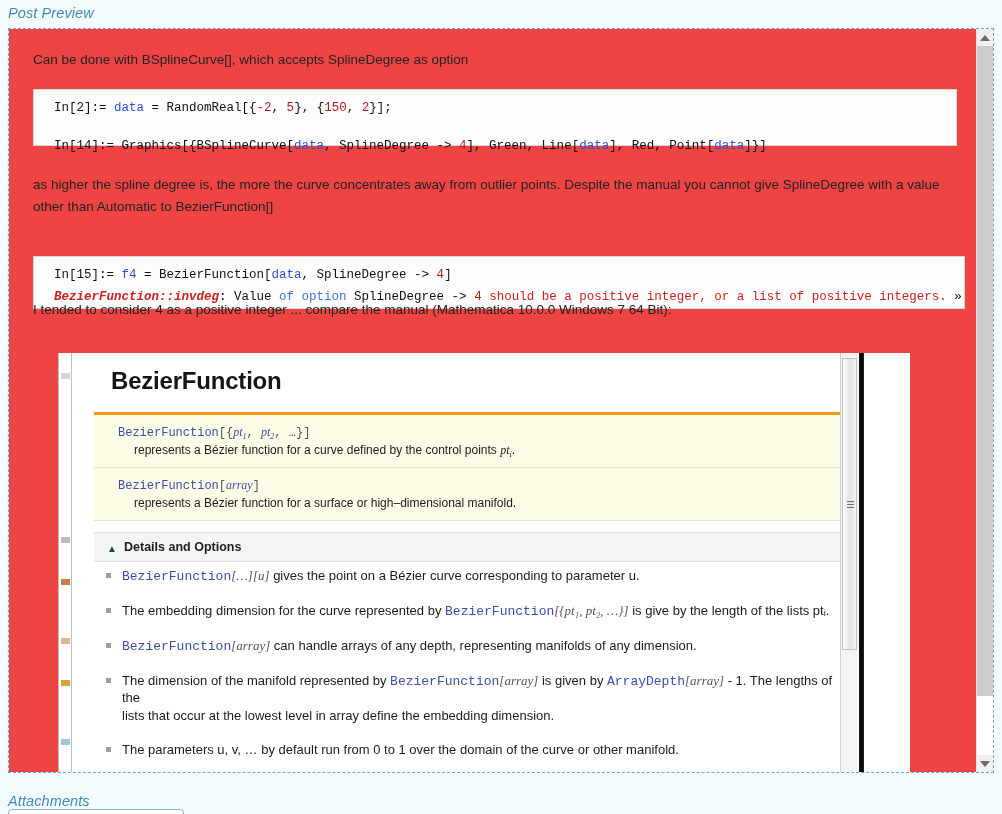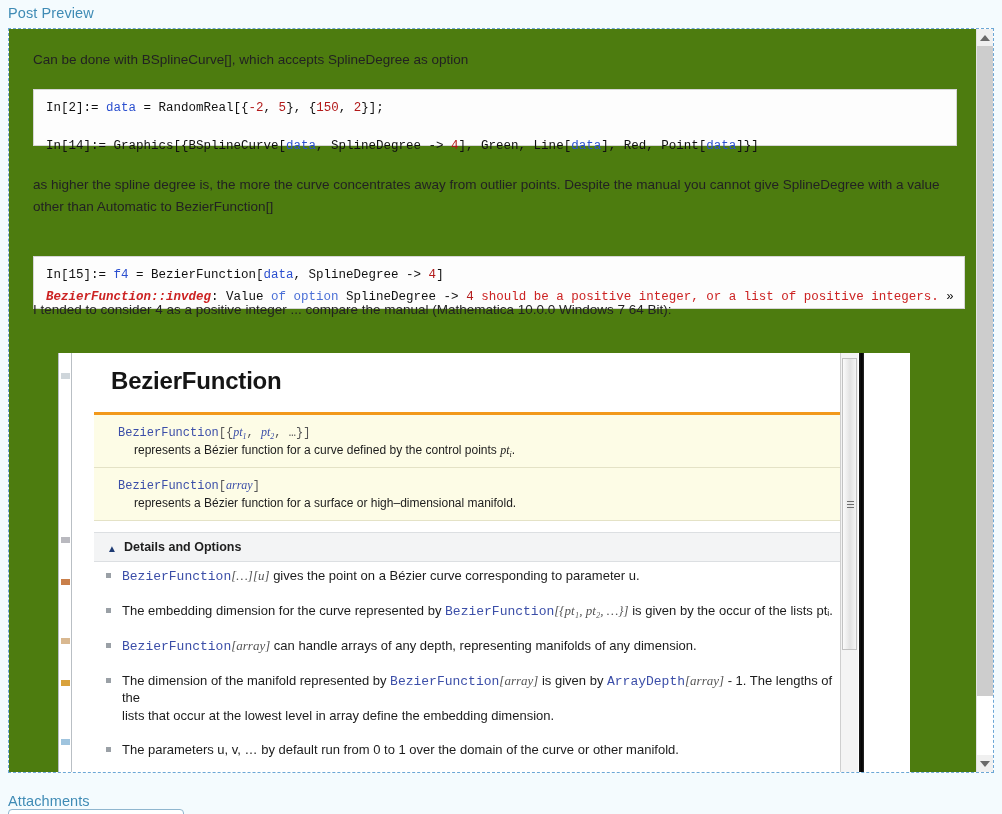--- a/index.html
+++ b/index.html
@@ -15,40 +15,41 @@
 
   
   .section-label{
     position:absolute;
     left:8px;
     font-size:14.5px;
     color:#3f8bb5;
     font-family:"Liberation Sans",sans-serif;
     letter-spacing:.1px;
     white-space:nowrap;
+    font-style:italic;
   }
   #post-preview-label{top:5px;}
   #attachments-label{top:793px;}
 
   
   .preview-panel{
     position:absolute;
     left:8px;top:28px;
     width:986px;height:745px;
     border:1px dashed #6ba7d6;
     background:#ffffff;
     box-sizing:border-box;
     overflow:hidden;
   }
   .preview-body{
     position:absolute;
     left:0;top:0;
     width:968px;height:743px;
     overflow:hidden;
-    background:#4d7c0f;
+    background:#ef4444;
   }
   .content{
     position:absolute;
     left:0;top:0;
     width:968px;
     padding:0 16px 0 24px;
     box-sizing:border-box;
   }
 
   p.para{
@@ -65,21 +66,21 @@
   
   .codeblock{
     position:absolute;
     border:1px solid #d6d6d6;
     background:#fdfdfd;
     box-sizing:border-box;
     font-family:"Liberation Mono","DejaVu Sans Mono",monospace;
     font-size:12.5px;
     line-height:17px;
     color:#111;
-    padding:10px 12px;
+    padding:10px 20px;
     white-space:pre;
   }
   #code1{left:24px;top:60px;width:924px;height:57px;}
   #code2{left:24px;top:227px;width:932px;height:53px;}
   #code1 .line{margin-bottom:21px;}
   #code1 .line:last-child{margin-bottom:0;}
   #code2 .line{margin-bottom:5px;}
   #code2 .line:last-child{margin-bottom:0;}
 
   .c-blue{color:#2b4fcf;}
@@ -295,21 +296,21 @@
             <div class="bullets">
 
               <div class="bullet">
                 <span class="sq"></span>
                 <span class="mono-blue">BezierFunction</span><span class="bracket ital">[…][u]</span><span> gives the point on a Bézier curve corresponding to parameter u.</span>
               </div>
 
 
               <div class="bullet">
                 <span class="sq"></span>
-                <span>The embedding dimension for the curve represented by </span><span class="mono-blue">BezierFunction</span><span class="bracket ital">[{pt₁, pt₂, …}]</span><span> is given by the occur of the lists ptᵢ.</span>
+                <span>The embedding dimension for the curve represented by </span><span class="mono-blue">BezierFunction</span><span class="bracket ital">[{pt₁, pt₂, …}]</span><span> is give by the length of the lists ptᵢ.</span>
               </div>
 
               <div class="bullet">
                 <span class="sq"></span>
                 <span class="mono-blue">BezierFunction</span><span class="bracket ital">[array]</span><span> can handle arrays of any depth, representing manifolds of any dimension.</span>
               </div>
 
               <div class="bullet">
                 <span class="sq"></span>
                 <span>The dimension of the manifold represented by </span><span class="mono-blue">BezierFunction</span><span class="bracket ital">[array]</span><span> is given by </span><span class="mono-blue">ArrayDepth</span><span class="bracket ital">[array]</span><span> - 1. The lengths of the</span><span class="l2">lists that occur at the lowest level in array define the embedding dimension.</span>

